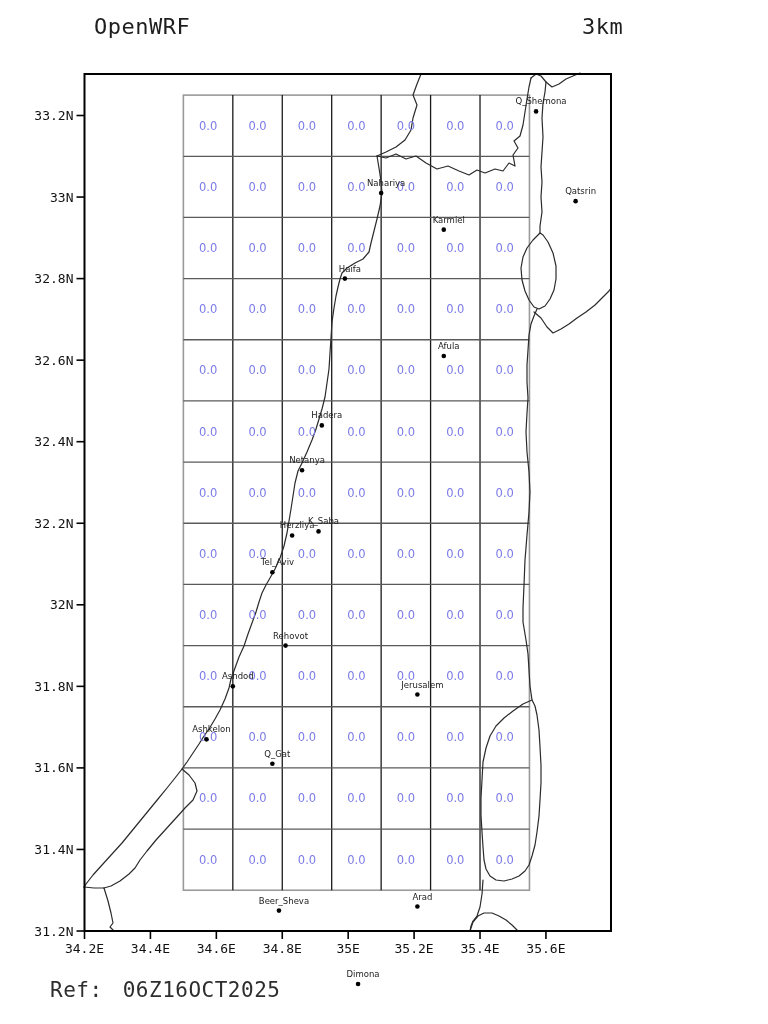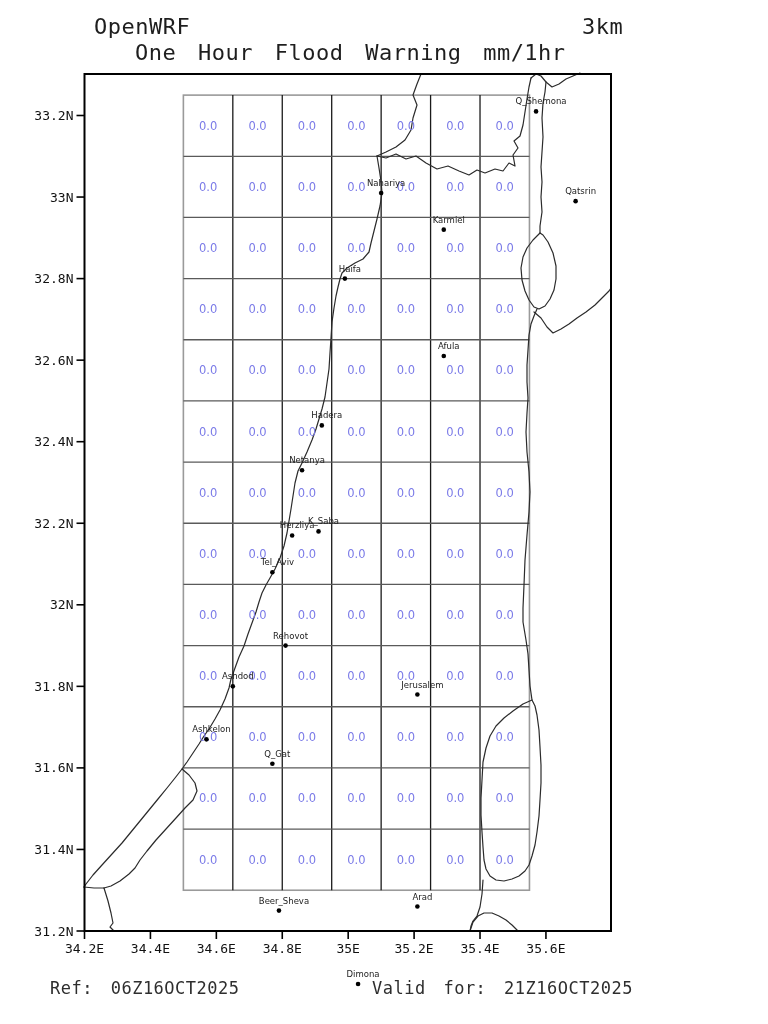--- a/index.html
+++ b/index.html
@@ -1,33 +1,32 @@
 <!DOCTYPE html>
 <html><head>
 <meta charset="utf-8">
 <style>
   html,body{margin:0;padding:0;background:#ffffff;}
   .canvas{position:relative;width:768px;height:1024px;background:#ffffff;overflow:hidden;
           font-family:"DejaVu Sans",sans-serif;}
   .hdr{position:absolute;color:#1e1e1e;font-family:"DejaVu Sans Mono",monospace;
        font-size:22px;font-weight:400;letter-spacing:0.5px;word-spacing:8px;white-space:pre;}
   .ftr{position:absolute;color:#2e2e2e;font-family:"DejaVu Sans Mono",monospace;
-       font-size:17px;letter-spacing:0.5px;word-spacing:7px;white-space:pre;}
+       font-size:21px;letter-spacing:0.5px;word-spacing:7px;white-space:pre;}
   #map-svg{position:absolute;left:0;top:0;}
   .tick-label{font-family:"DejaVu Sans Mono",monospace;font-size:13px;fill:#111;}
   .grid-value{font-family:"DejaVu Sans",sans-serif;font-size:11.5px;}
   .city-label{font-family:"DejaVu Sans",sans-serif;font-size:8.5px;fill:#222;}
 </style>
 </head>
 <body>
 
 <div class="canvas">
   <div class="hdr" style="left:94px;top:14px;text-align:right;">OpenWRF</div>
   <div class="hdr" style="left:540px;top:14px;margin-left:42px;">3km</div>
-  <div class="hdr" style="left:135px;top:40px;">One Hour Flood Warning mm/1hr</div>
 
   <svg id="map-svg" width="768" height="1024">
       <g>
         <rect x="183.3799999999991" y="95.11250000000116" width="346.08000000000004" height="795.1125" fill="none" stroke="#9a9a9a" stroke-width="1.6"></rect>
         <line x1="232.81999999999908" y1="95.11250000000116" x2="232.81999999999908" y2="890.2250000000012" stroke="#1a1a1a" stroke-width="1.3"></line>
         <line x1="282.2599999999991" y1="95.11250000000116" x2="282.2599999999991" y2="890.2250000000012" stroke="#1a1a1a" stroke-width="1.3"></line>
         <line x1="331.69999999999914" y1="95.11250000000116" x2="331.69999999999914" y2="890.2250000000012" stroke="#1a1a1a" stroke-width="1.3"></line>
         <line x1="381.1399999999991" y1="95.11250000000116" x2="381.1399999999991" y2="890.2250000000012" stroke="#1a1a1a" stroke-width="1.3"></line>
         <line x1="430.57999999999913" y1="95.11250000000116" x2="430.57999999999913" y2="890.2250000000012" stroke="#1a1a1a" stroke-width="1.3"></line>
         <line x1="480.01999999999913" y1="95.11250000000116" x2="480.01999999999913" y2="890.2250000000012" stroke="#1a1a1a" stroke-width="1.3"></line>
@@ -268,14 +267,13 @@
           <text x="422.3959999999994" y="899.5350000000005" text-anchor="middle" class="city-label">Arad</text>
         </g>
         <g>
           <circle cx="358.0679999999995" cy="984.0075000000011" r="2.3" fill="#000000"></circle>
           <text x="363.0679999999995" y="977.0075000000011" text-anchor="middle" class="city-label">Dimona</text>
         </g>
       </g>
     </svg>
 
   <div class="ftr" style="left:50px;top:978px;">Ref: 06Z16OCT2025</div>
-  <div class="ftr" style="left:372px;top:978px;">Valid for: 21Z16OCT2025</div>
 </div>
 
 </body></html>

